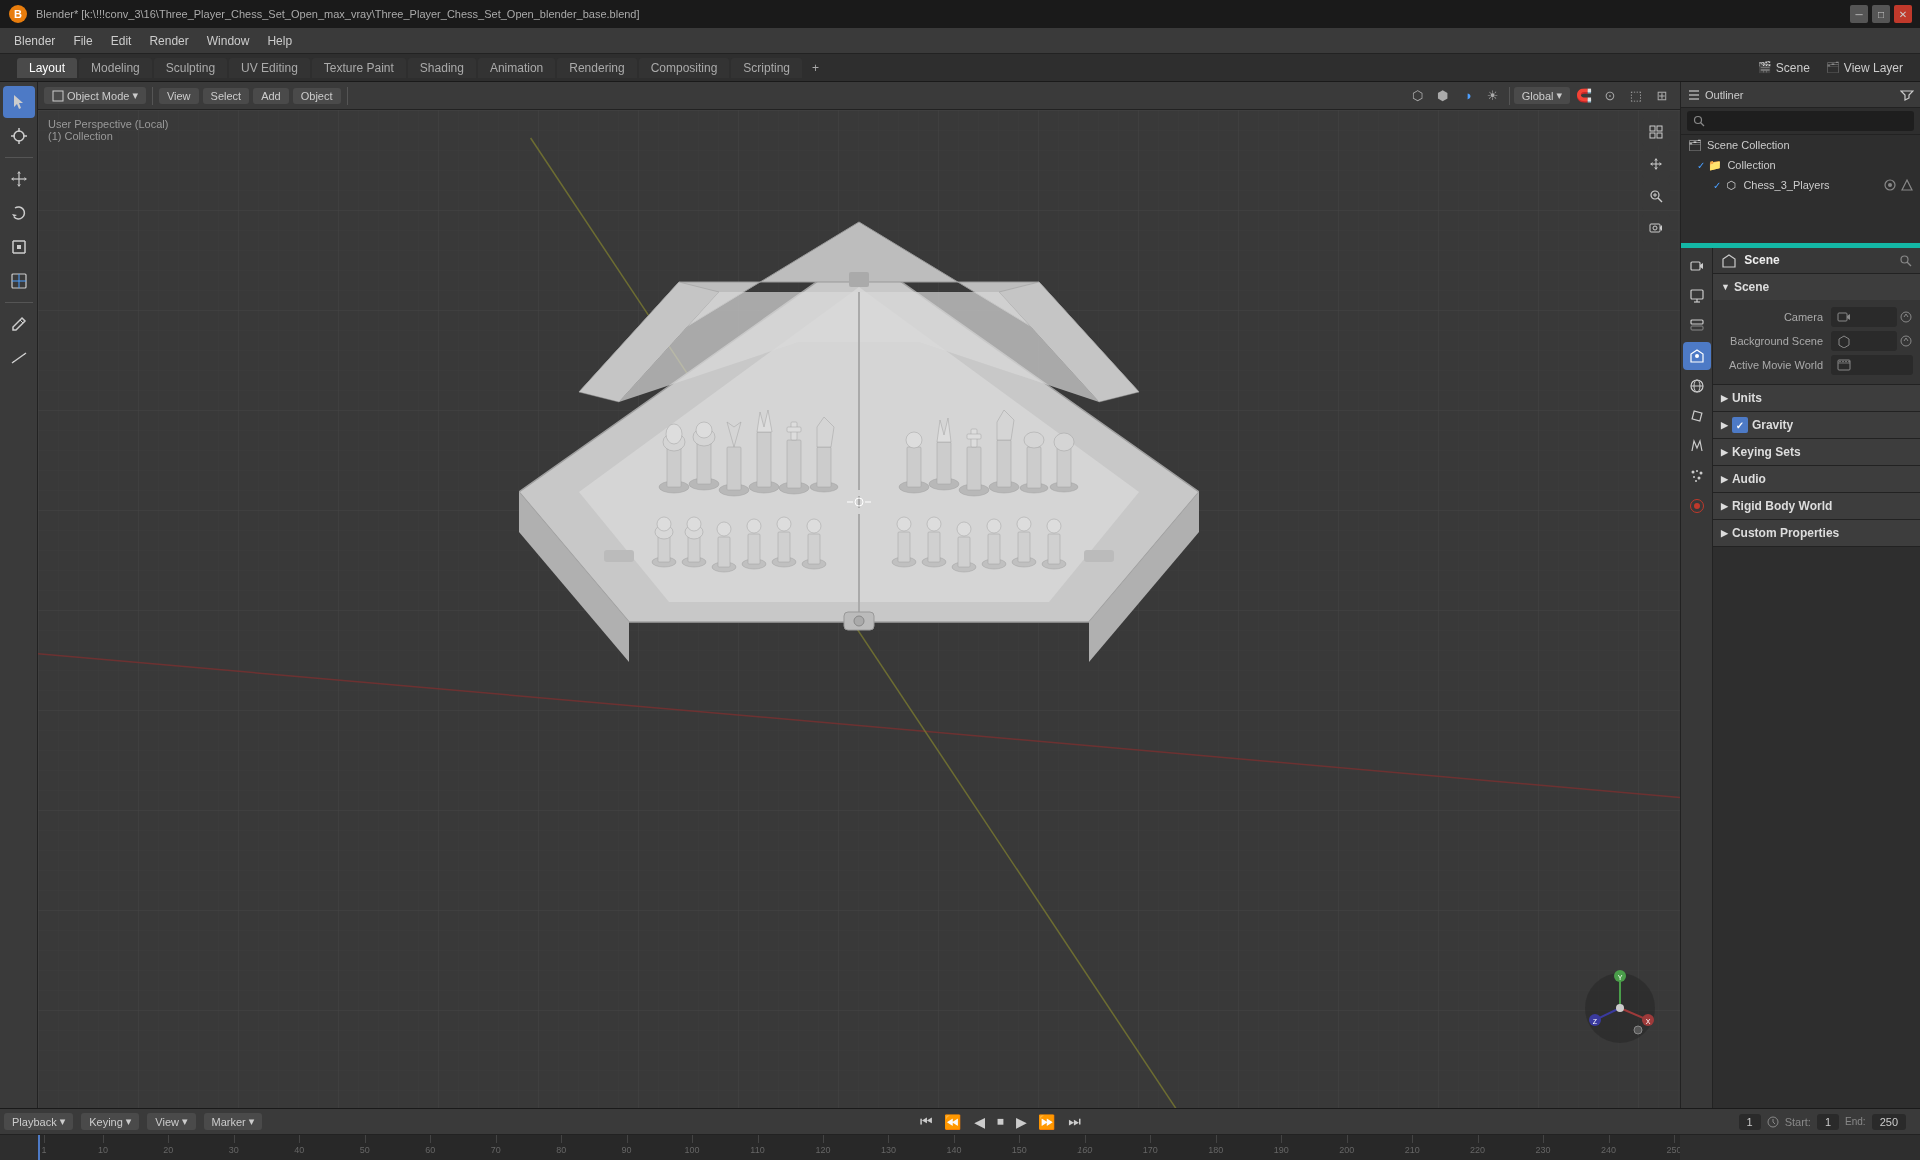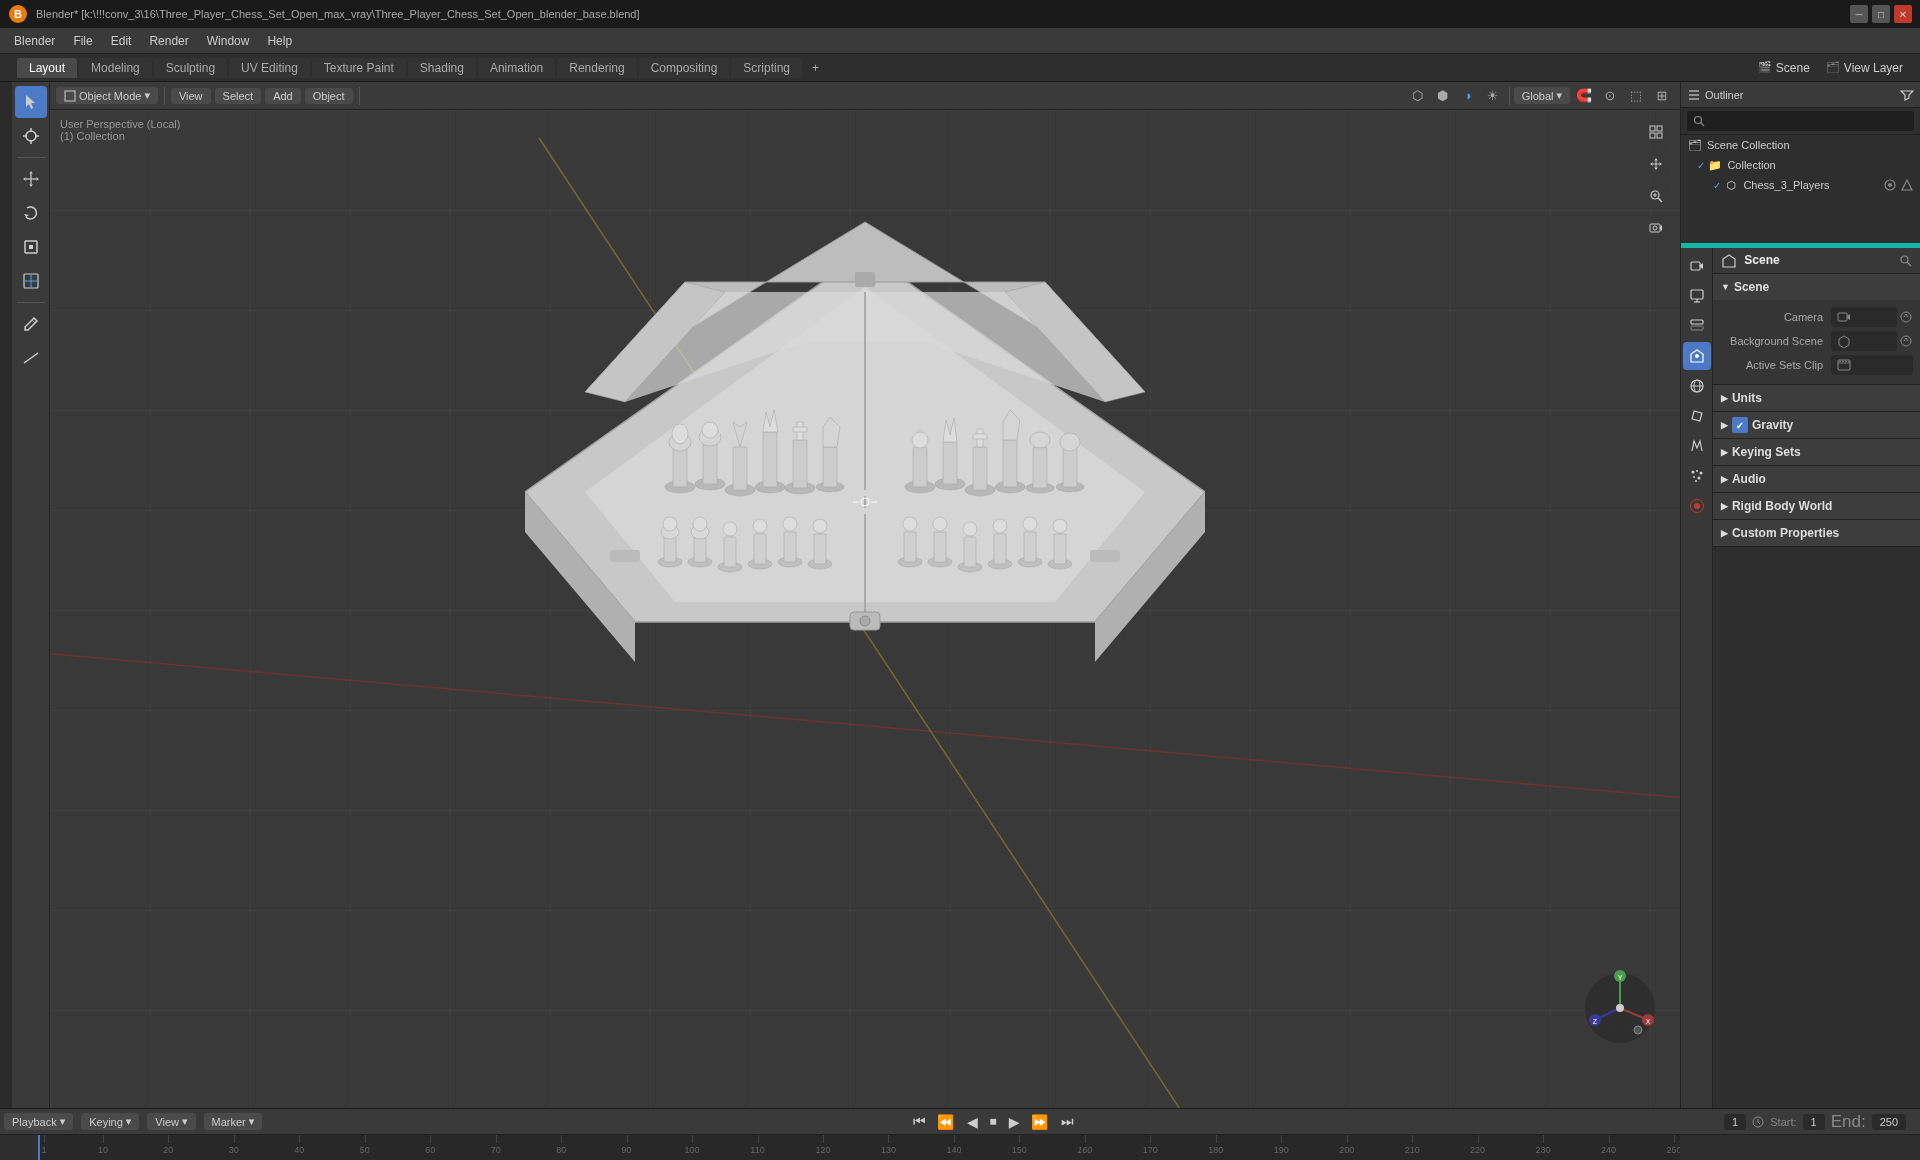--- a/index.html
+++ b/index.html
@@ -106,21 +106,20 @@
       gap: 4px;
       font-size: 12px;
       color: #ccc;
     }
 
     
     #main {
       display: flex;
       width: 100%;
       height: calc(1160px - 28px - 26px - 28px - 26px - 22px);
-      padding-left: 12px;
     }
 
     
     #left-toolbar {
       width: 38px;
       background: #3a3a3a;
       border-right: 1px solid #222;
       display: flex;
       flex-direction: column;
       align-items: center;
@@ -993,21 +992,21 @@
                   <svg width="14" height="14" viewBox="0 0 14 14">
                     <polygon points="7,2 12,5 12,11 7,14 2,11 2,5" fill="none" stroke="#888" stroke-width="1"></polygon>
                   </svg>
                 </div>
                 <svg width="14" height="14" viewBox="0 0 14 14" style="margin-left:2px; cursor:pointer;">
                   <circle cx="7" cy="7" r="5" fill="none" stroke="#888" stroke-width="1"></circle>
                   <path d="M5 7 L7 4 L9 7" fill="none" stroke="#888" stroke-width="1"></path>
                 </svg>
               </div>
               <div class="prop-row">
-                <span class="prop-label">Active Sets Clip</span>
+                <span class="prop-label">Active Movie World</span>
                 <div class="prop-field">
                   <svg width="14" height="14" viewBox="0 0 14 14">
                     <rect x="1" y="2" width="12" height="10" rx="1" fill="none" stroke="#888" stroke-width="1"></rect>
                     <line x1="1" y1="5" x2="13" y2="5" stroke="#888" stroke-width="0.8"></line>
                     <circle cx="3" cy="3.5" r="0.8" fill="#888"></circle>
                     <circle cx="6" cy="3.5" r="0.8" fill="#888"></circle>
                     <circle cx="9" cy="3.5" r="0.8" fill="#888"></circle>
                     <circle cx="12" cy="3.5" r="0.8" fill="#888"></circle>
                   </svg>
                 </div>
@@ -1112,21 +1111,21 @@
       </div>
       <svg width="12" height="12" viewBox="0 0 12 12">
         <circle cx="6" cy="6" r="5" fill="none" stroke="#888" stroke-width="1"></circle>
         <line x1="6" y1="3" x2="6" y2="6" stroke="#888" stroke-width="1"></line>
         <line x1="6" y1="6" x2="8" y2="8" stroke="#888" stroke-width="1"></line>
       </svg>
       <span style="font-size:11px; color:#888;">Start:</span>
       <div style="background:#2a2a2a; border-radius:3px; padding:2px 8px; font-size:11px;">
         <span>1</span>
       </div>
-      <span style="font-size:17px; color:#888;">End:</span>
+      <span style="font-size:10px; color:#888;">End:</span>
       <div style="background:#2a2a2a; border-radius:3px; padding:2px 8px; font-size:11px;">
         <span>250</span>
       </div>
     </div>
   </div>
 
   <div id="timeline-frames" style="height:26px; background:#282828; position:relative; overflow:hidden; margin-left:38px; margin-right:240px;">
 
     <div id="frame-ticks-container" style="position:relative; width:100%; height:100%;">
         <div style="position: absolute; left: 0%; top: 0px; width: 1px; height: 8px; background: rgb(68, 68, 68);"></div>

